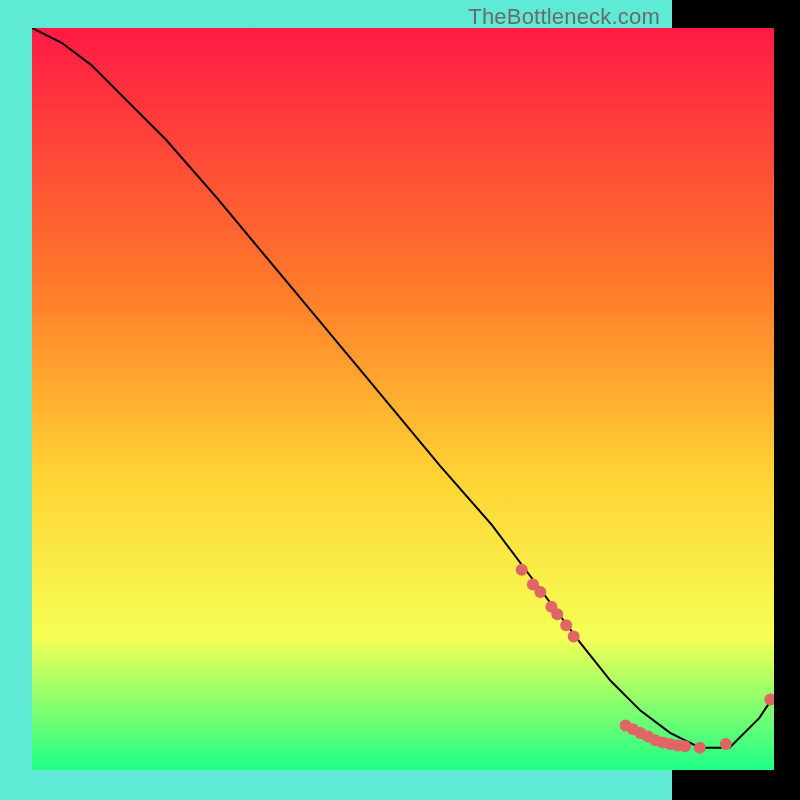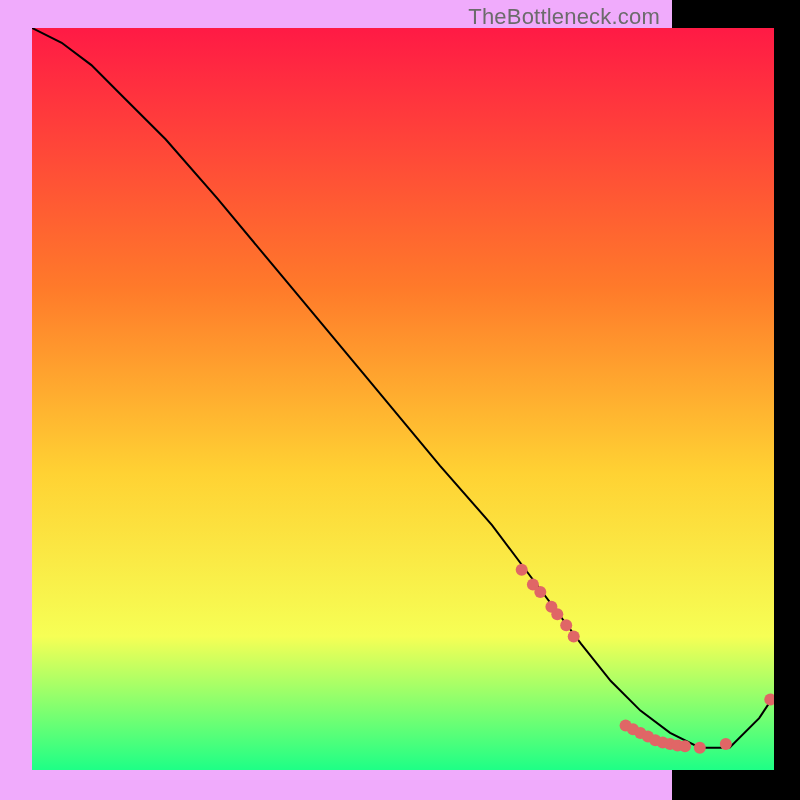--- a/index.html
+++ b/index.html
@@ -8,21 +8,21 @@
     background: #000;
     width: 800px;
     height: 800px;
     overflow: hidden;
     font-family: Arial, Helvetica, sans-serif;
   }
   .frame {
     position: relative;
     width: 672px;
     height: 800px;
-    background: #f0abfc;
+    background: #5eead4;
   }
   .watermark {
     position: absolute;
     top: 4px;
     right: 12px;
     color: #6b6b6b;
     font-size: 22px;
     font-weight: 400;
     letter-spacing: 0.2px;
     z-index: 10;

